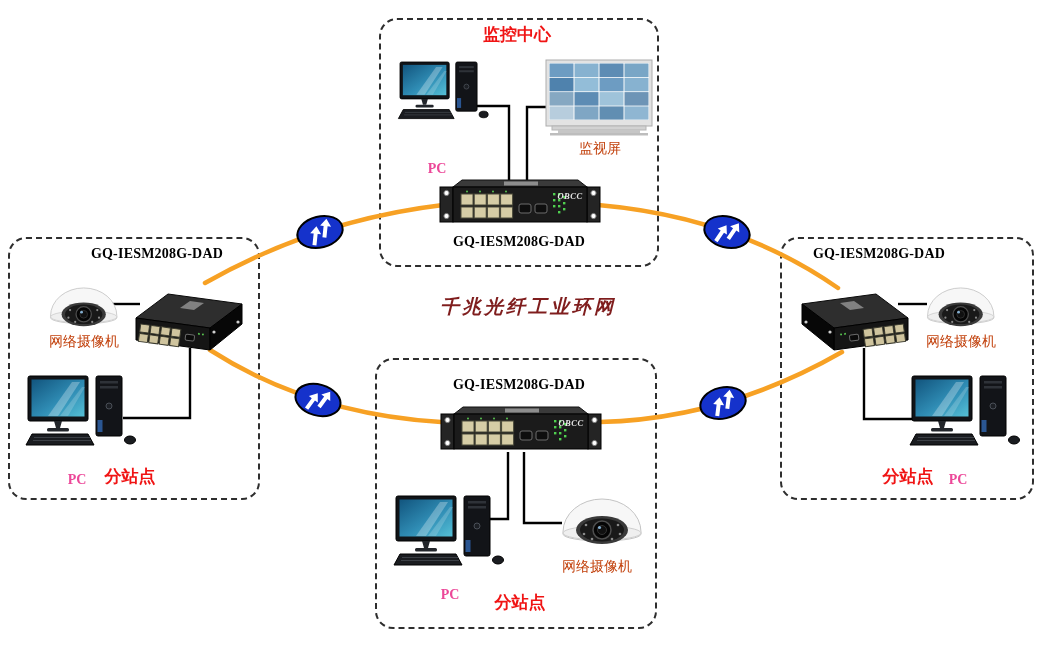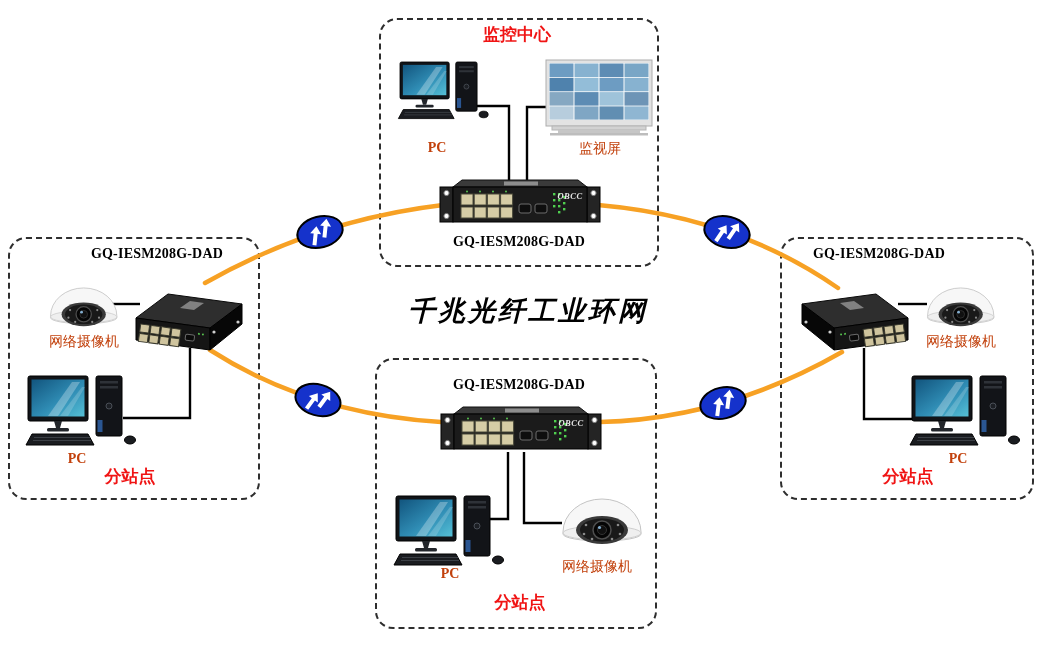--- a/index.html
+++ b/index.html
@@ -7,22 +7,22 @@
     position:relative;width:1044px;height:648px;background:#ffffff;overflow:hidden;
     font-family:"Liberation Sans","DejaVu Sans",sans-serif;
   }
   .dashed-box{
     position:absolute;border:2px dashed #2e2e2e;border-radius:18px;background:transparent;
   }
   .label{position:absolute;transform:translateX(-50%);white-space:nowrap;text-align:center;line-height:1.1;}
   .lbl-red{color:#f01414;font-size:17px;font-weight:bold;font-family:"Liberation Serif","DejaVu Serif",serif;}
   .lbl-model{color:#000;font-size:14px;font-weight:bold;font-family:"Liberation Serif","DejaVu Serif",serif;letter-spacing:.2px;}
   .lbl-cn{color:#c2410c;font-size:14px;font-family:"DejaVu Sans",sans-serif;}
-  .lbl-pc{color:#c2410c;font-size:14px;font-weight:bold;font-family:"Liberation Serif","DejaVu Serif",serif;}
-  .lbl-ring{color:#000000;font-size:27px;font-weight:bold;font-style:italic;
+  .lbl-pc{color:#ec4899;font-size:14px;font-weight:bold;font-family:"Liberation Serif","DejaVu Serif",serif;margin-top:21px;}
+  .lbl-ring{color:#7f1d1d;font-size:19px;font-weight:bold;font-style:italic;
     font-family:"Liberation Serif","DejaVu Serif",serif;letter-spacing:3px;}
   svg#net{position:absolute;left:0;top:0;}
 </style>
 </head>
 <body>
 
 <div id="canvas">
 
   <div class="dashed-box" style="left:379px;top:18px;width:276px;height:245px;"></div>
   <div class="dashed-box" style="left:8px;top:237px;width:248px;height:259px;"></div>

